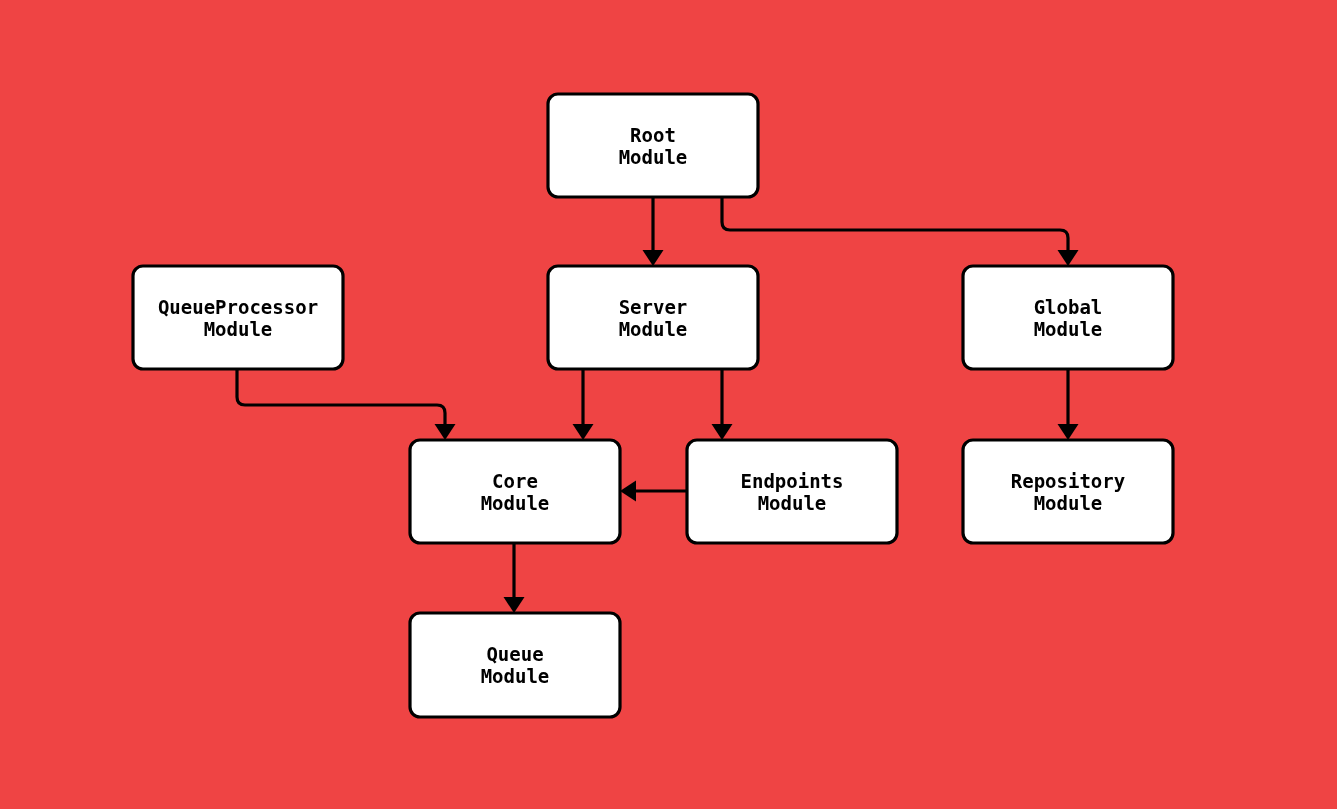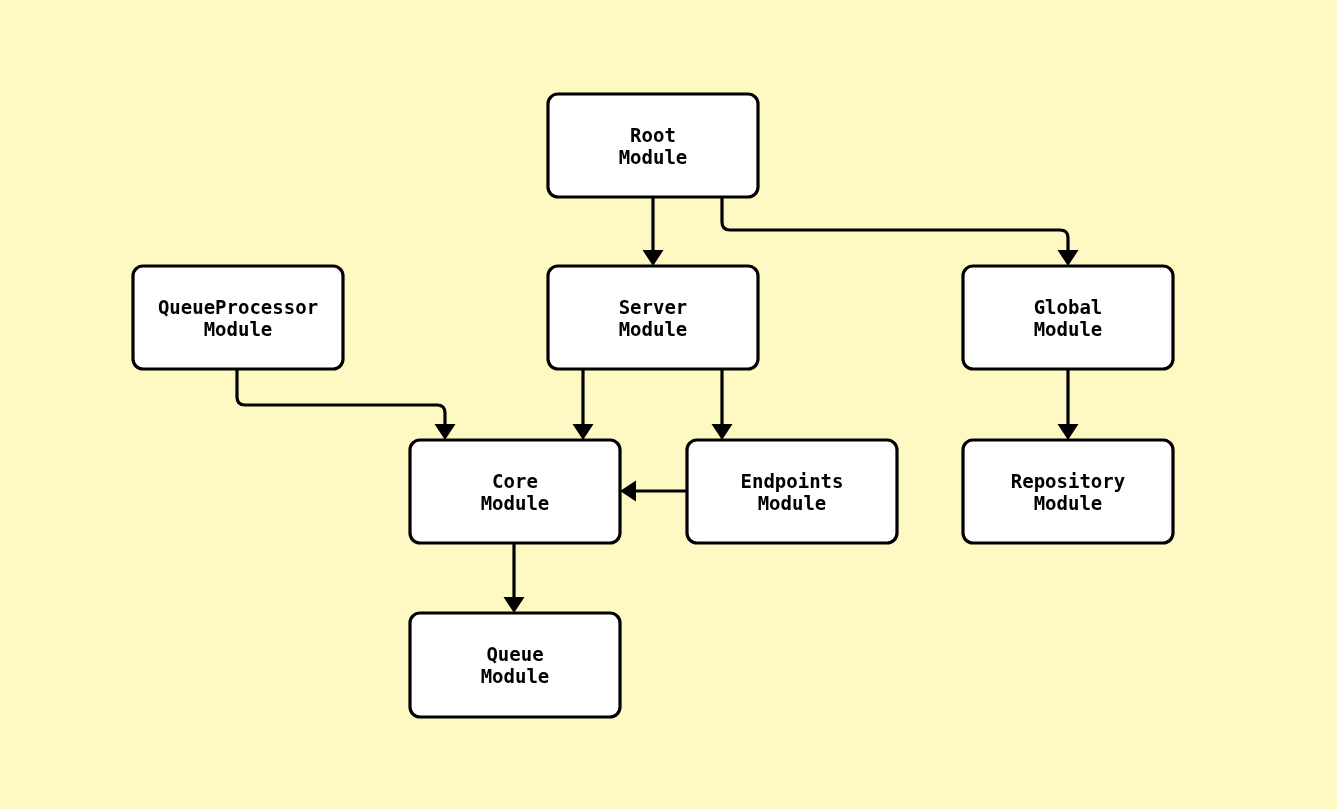--- a/index.html
+++ b/index.html
@@ -11,21 +11,21 @@
   body {
     width: 1337px;
     height: 809px;
     overflow: hidden;
     font-family: "DejaVu Sans Mono", "Liberation Mono", monospace;
   }
   #diagram-root {
     position: relative;
     width: 1337px;
     height: 809px;
-    background: #fef9c3;
+    background: #ef4444;
   }
   #diagram-svg {
     display: block;
     width: 1337px;
     height: 809px;
   }
   .node-box {
     fill: #ffffff;
     stroke: #000000;
     stroke-width: 3.2;

